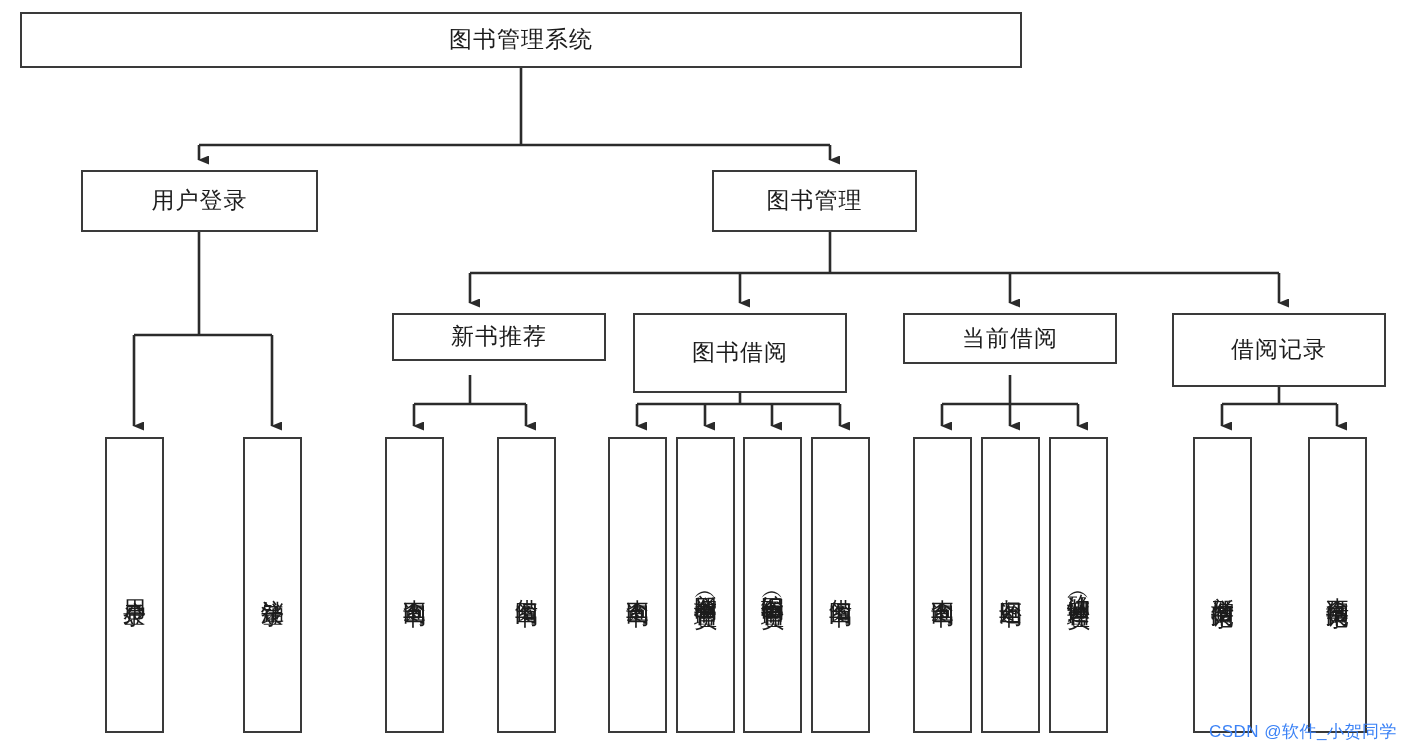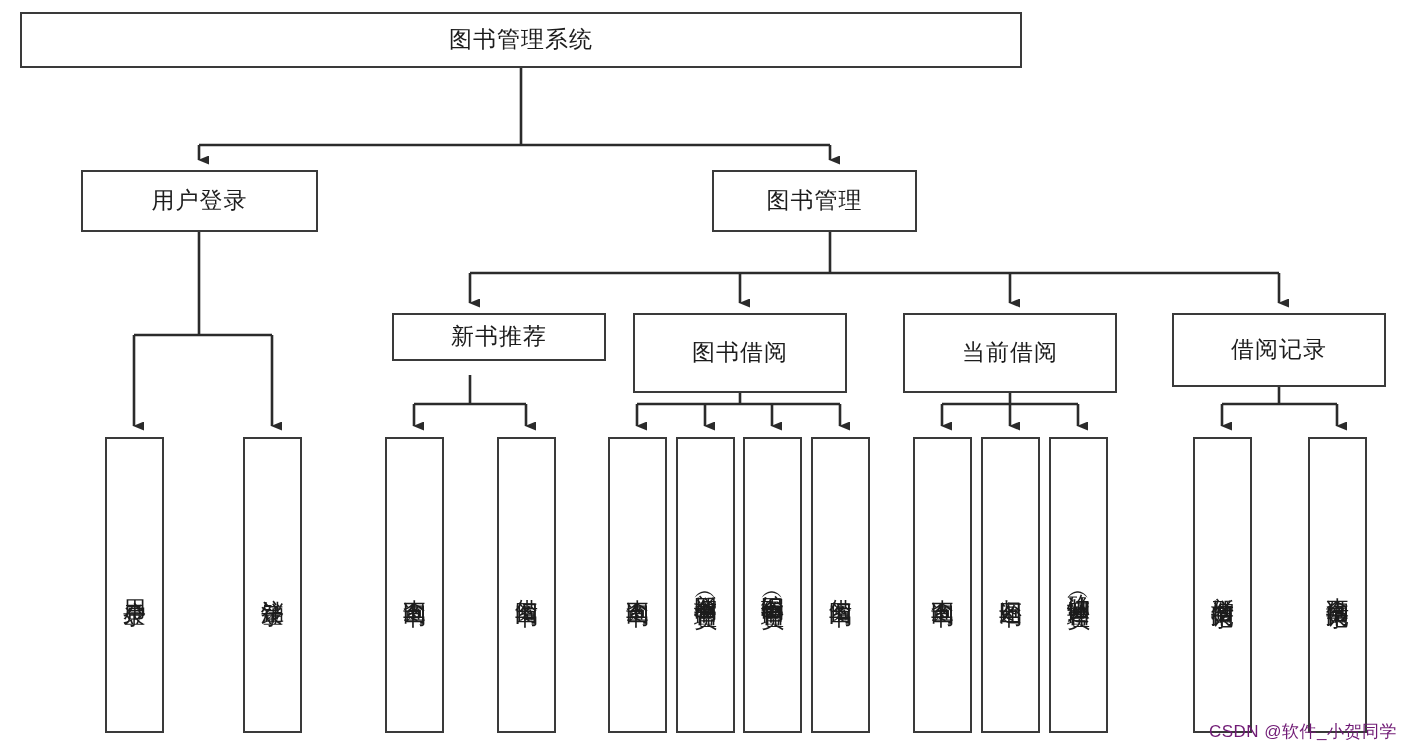--- a/index.html
+++ b/index.html
@@ -54,21 +54,21 @@
   .node-v span {
     writing-mode: vertical-rl;
     text-orientation: upright;
     display: block;
   }
   #watermark {
     position: absolute;
     right: 8px;
     bottom: 4px;
     font-size: 17px;
-    color: #701a75;
+    color: #3b82f6;
     white-space: nowrap;
     letter-spacing: 0.5px;
     pointer-events: none;
   }
 </style>
 </head>
 <body>
 
 <div id="diagram-root">
 
@@ -135,21 +135,21 @@
   <div class="node node-h" style="left:712px; top:170px; width:205px; height:62px;">
     <span>图书管理</span>
   </div>
 
   <div class="node node-h" style="left:344px; top:313px; width:214px; height:48px;margin-left:48px;">
     <span>新书推荐</span>
   </div>
   <div class="node node-h" style="left:633px; top:313px; width:214px; height:80px;">
     <span>图书借阅</span>
   </div>
-  <div class="node node-h" style="left:903px; top:313px; width:214px; height:80px;">
+  <div class="node node-h" style="left:903px; top:313px; width:214px; height:51px;">
     <span>当前借阅</span>
   </div>
   <div class="node node-h" style="left:1172px; top:313px; width:214px; height:74px;">
     <span>借阅记录</span>
   </div>
 
   <div class="node node-v" style="left:105px; top:437px; width:59px; height:296px;">
     <span>用户登录</span>
   </div>
   <div class="node node-v" style="left:243px; top:437px; width:59px; height:296px;">

